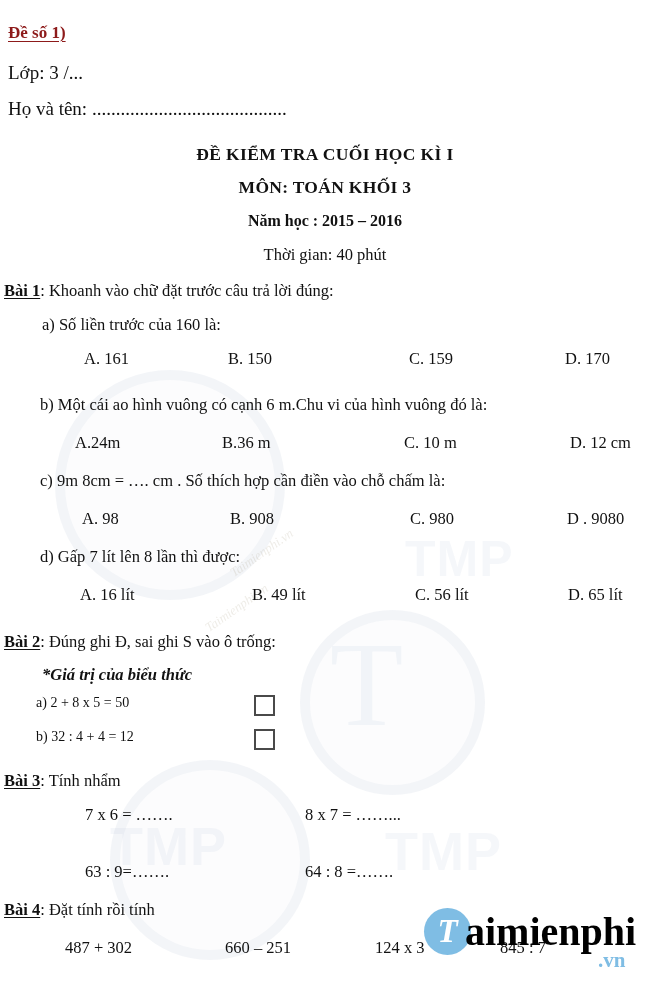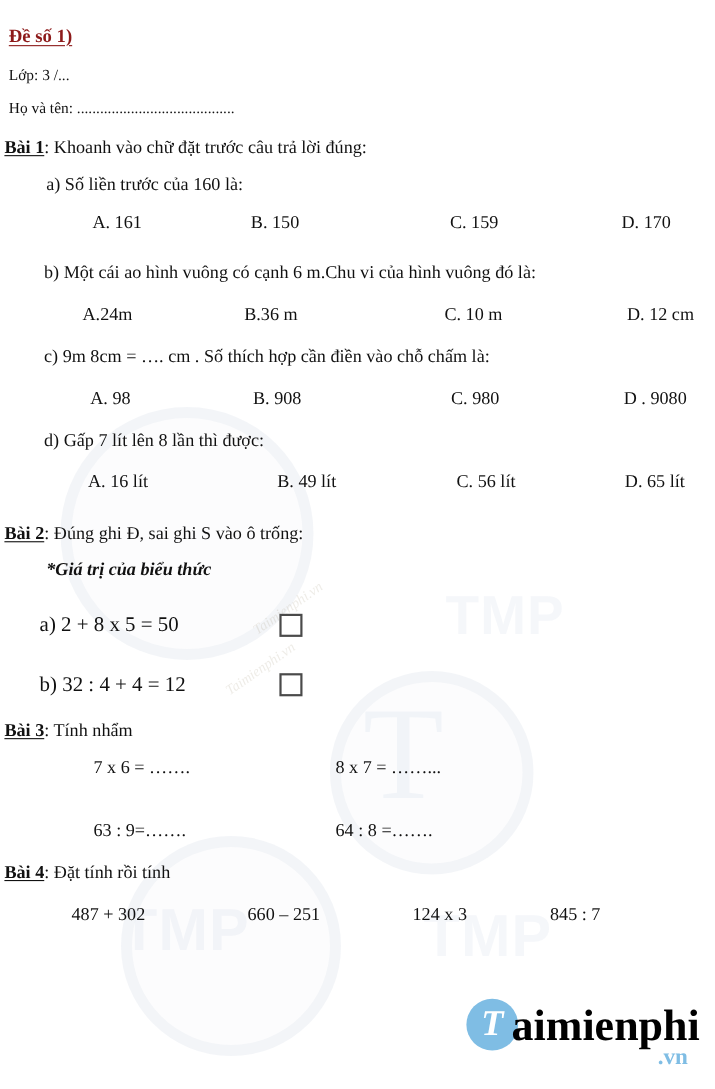--- a/index.html
+++ b/index.html
@@ -78,21 +78,21 @@
     display: inline-block;
     color: #8d1a1a;
     font-weight: bold;
     font-size: 17px;
     text-decoration: underline;
     text-underline-offset: 3px;
   }
 
   .field-line {
     margin-left: 8px;
-    font-size: 14px;
+    font-size: 19px;
     margin-top: 14px;
   }
   .field-line.first { margin-top: 19px; }
 
   .title-block {
     text-align: center;
     margin-top: 24px;
   }
   .title-block .t1 {
     font-weight: bold;
@@ -147,23 +147,23 @@
 
   .sub-head {
     margin-top: 13px;
     margin-left: 42px;
     font-size: 16.5px;
     font-weight: bold;
     font-style: italic;
   }
 
   .tf-row {
-    margin-top: 30px;
+    margin-top: 10px;
     margin-left: 36px;
-    font-size: 19px;
+    font-size: 14px;
     position: relative;
     height: 24px;
   }
   .tf-row .expr { position: absolute; left: 0; top: 0; }
   .checkbox {
     position: absolute;
     left: 218px;
     top: 0px;
     width: 21px;
     height: 21px;
@@ -241,20 +241,26 @@
 </div>
 
 <div class="page">
 
 
   <div><span class="exam-no">Đề số  1)</span></div>
 
   <div class="field-line first">Lớp: 3 /...</div>
   <div class="field-line">Họ và tên: .........................................</div>
 
+  <div class="title-block">
+    <div class="t1">ĐỀ KIỂM TRA CUỐI HỌC KÌ I</div>
+    <div class="t2">MÔN: TOÁN KHỐI 3</div>
+    <div class="t3">Năm học : 2015 – 2016</div>
+    <div class="t4">Thời gian: 40 phút</div>
+  </div>
 
   <div class="bai"><span class="bai-label">Bài 1</span><span>: Khoanh vào chữ đặt trước câu trả lời đúng:</span></div>
 
   <div class="q-line">a)  Số liền trước của 160 là:</div>
   <div class="opts">
     <span style="left:84px;">A. 161</span>
     <span style="left:228px;">B. 150</span>
     <span style="left:409px;">C. 159</span>
     <span style="left:565px;">D. 170</span>
   </div>

